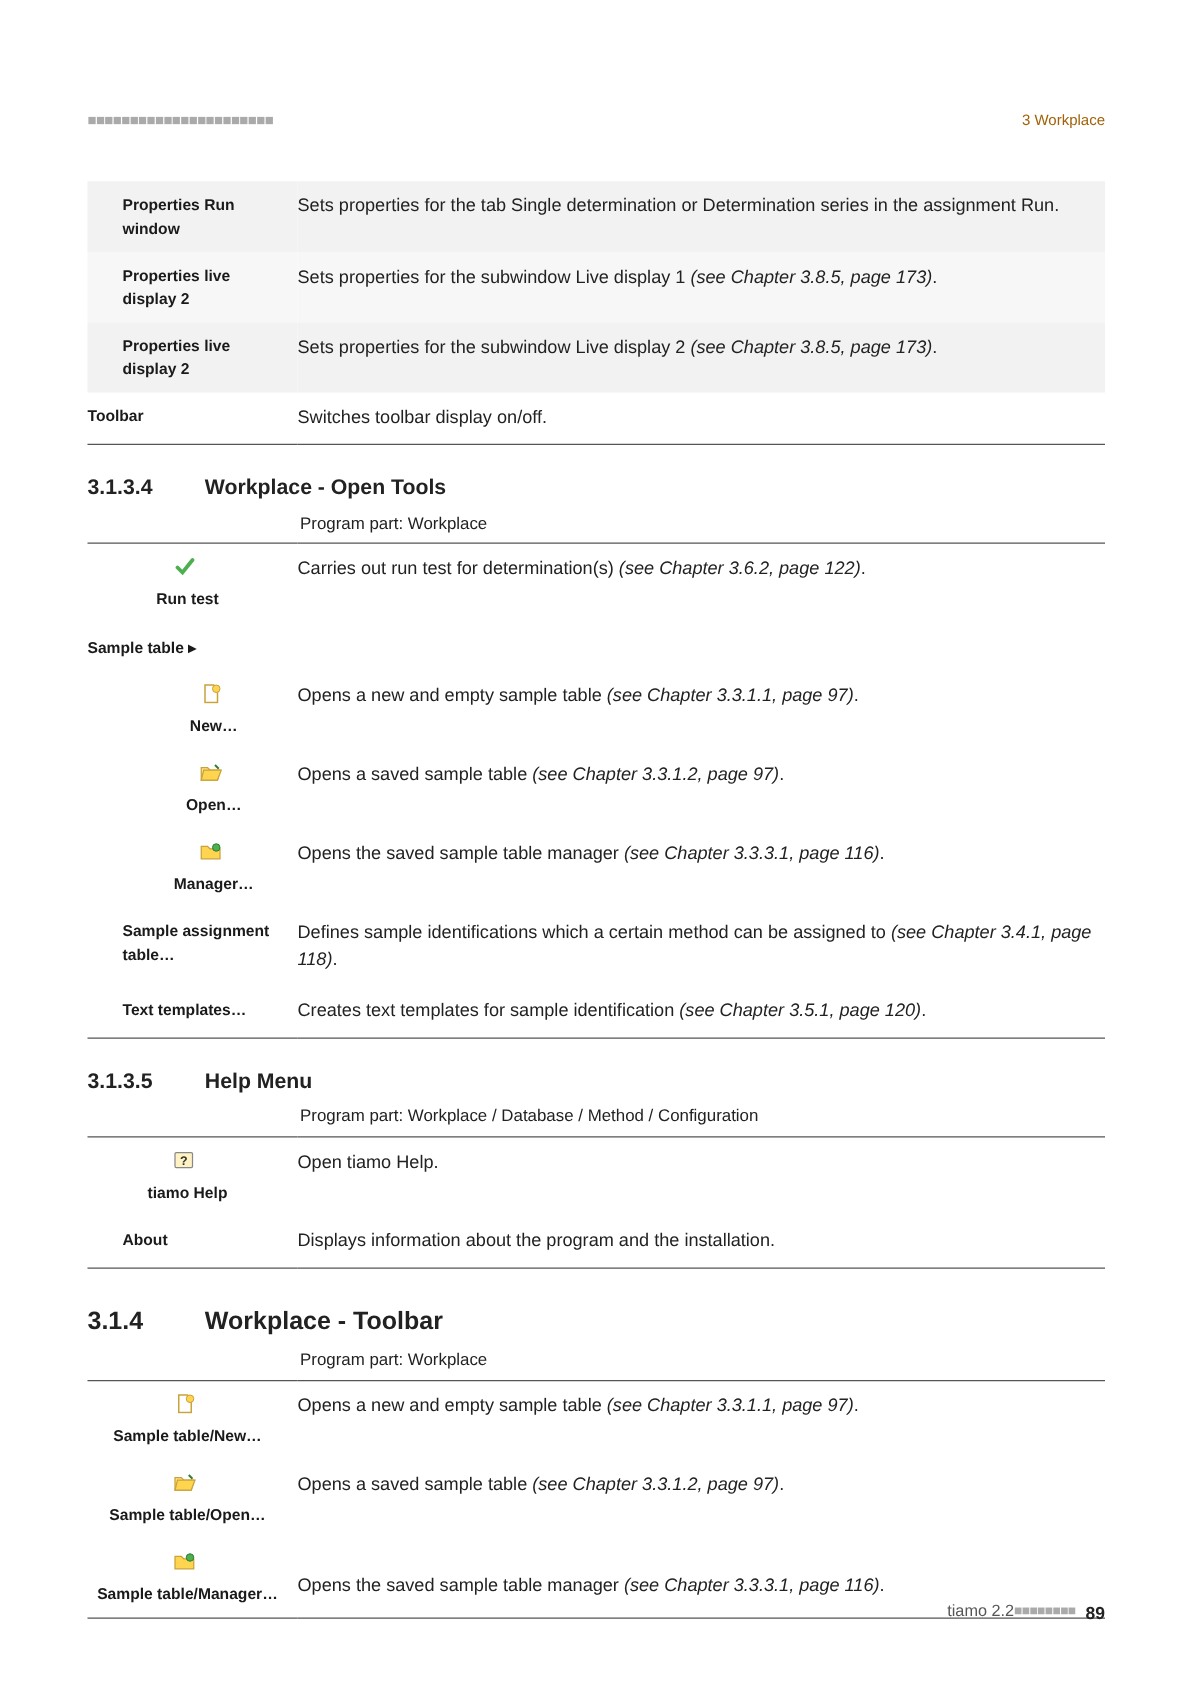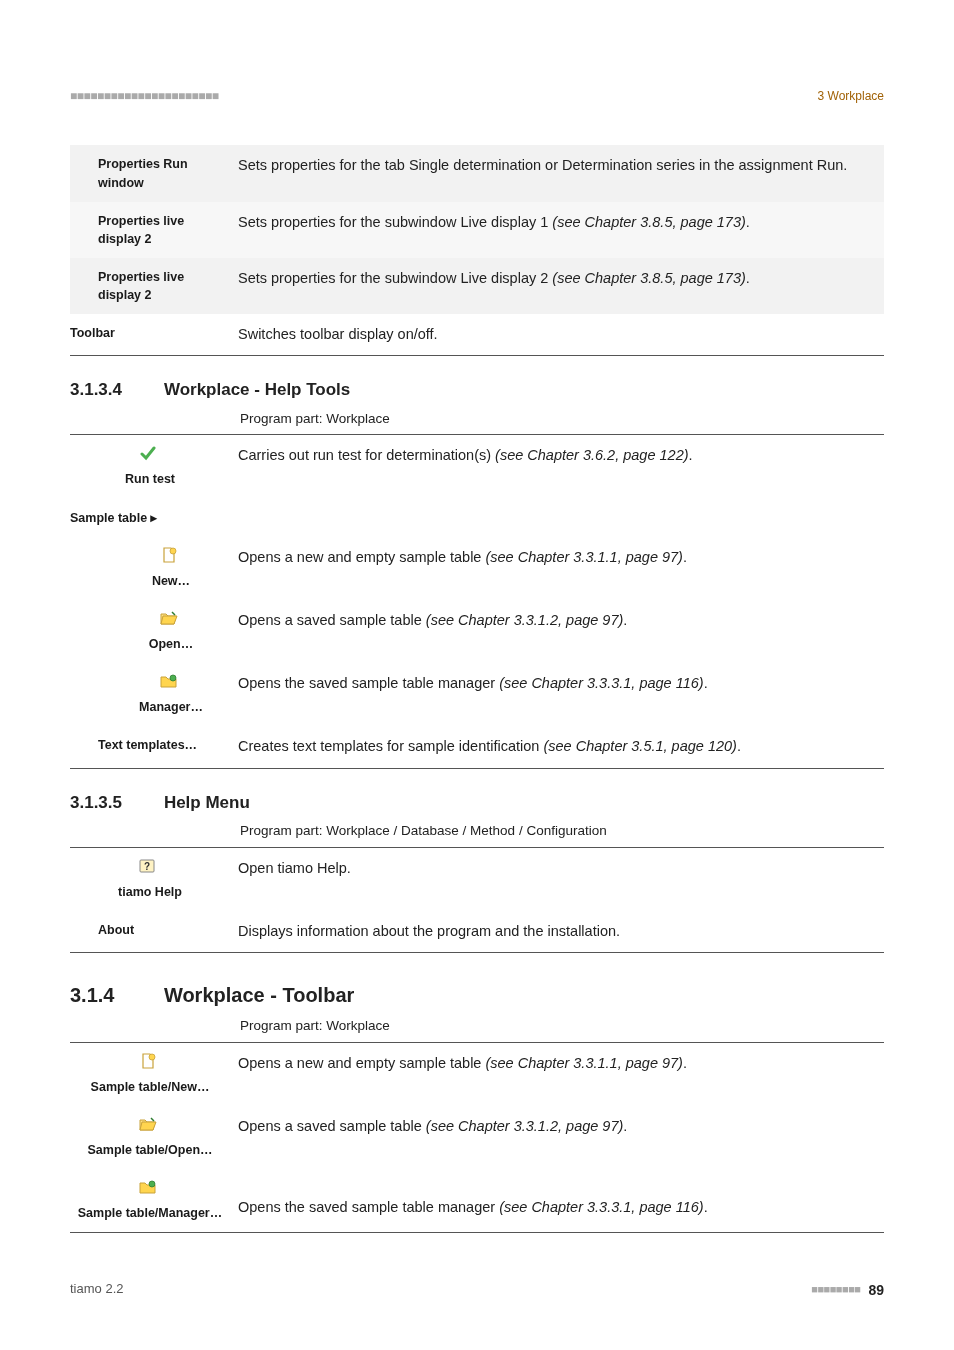--- a/index.html
+++ b/index.html
@@ -105,21 +105,21 @@
     align-items: center;
     gap: 4px;
     flex-direction: column;
   }
   .footer {
     position: absolute;
     bottom: 50px;
     left: 70px;
     right: 70px;
     display: flex;
-    justify-content: space-between;
+    justify-content: flex-end;
     align-items: center;
     font-size: 13px;
     color: #555;
     margin-top: 16px;
   }
   .footer .pg-right {
     display: flex;
     align-items: center;
     gap: 8px;
   }
@@ -162,21 +162,21 @@
     </tr>
     <tr class="sep-bottom">
       <td class="label-cell outdent">Toolbar</td>
       <td class="desc-cell">Switches toolbar display on/off.</td>
     </tr>
   </tbody>
     </table>
 
   <div class="section-row">
     <span class="section-num">3.1.3.4</span>
-    <span class="section-title">Workplace - Help Tools</span>
+    <span class="section-title">Workplace - Open Tools</span>
   </div>
   <div class="program-part">
     <span>Program part: </span><span class="bold">Workplace</span>
   </div>
 
   <table class="def-table hr-top">
     <tbody>
         <tr>
       <td class="label-cell outdent">
         <div class="label-with-icon">
@@ -236,20 +236,26 @@
             <svg width="18" height="16" viewBox="0 0 18 16">
                   <path d="M1 4 L6 4 L8 6 L16 6 L16 14 L1 14 Z" fill="#ffd54f" stroke="#c9a23a" stroke-width="1"></path>
                   <circle cx="13" cy="5" r="3" fill="#4CAF50" stroke="#2e7d32" stroke-width="0.8"></circle>
                 </svg>
           </span>
           <span>Manager…</span>
         </div>
       </td>
       <td class="desc-cell">
         <span>Opens the saved sample table manager </span><span class="italic">(see Chapter 3.3.3.1, page 116)</span><span>.</span>
+      </td>
+    </tr>
+    <tr>
+      <td class="label-cell">Sample assignment table…</td>
+      <td class="desc-cell">
+        <span>Defines sample identifications which a certain method can be assigned to </span><span class="italic">(see Chapter 3.4.1, page 118)</span><span>.</span>
       </td>
     </tr>
     <tr class="sep-bottom">
       <td class="label-cell">Text templates…</td>
       <td class="desc-cell">
         <span>Creates text templates for sample identification </span><span class="italic">(see Chapter 3.5.1, page 120)</span><span>.</span>
       </td>
     </tr>
   </tbody>
     </table>

